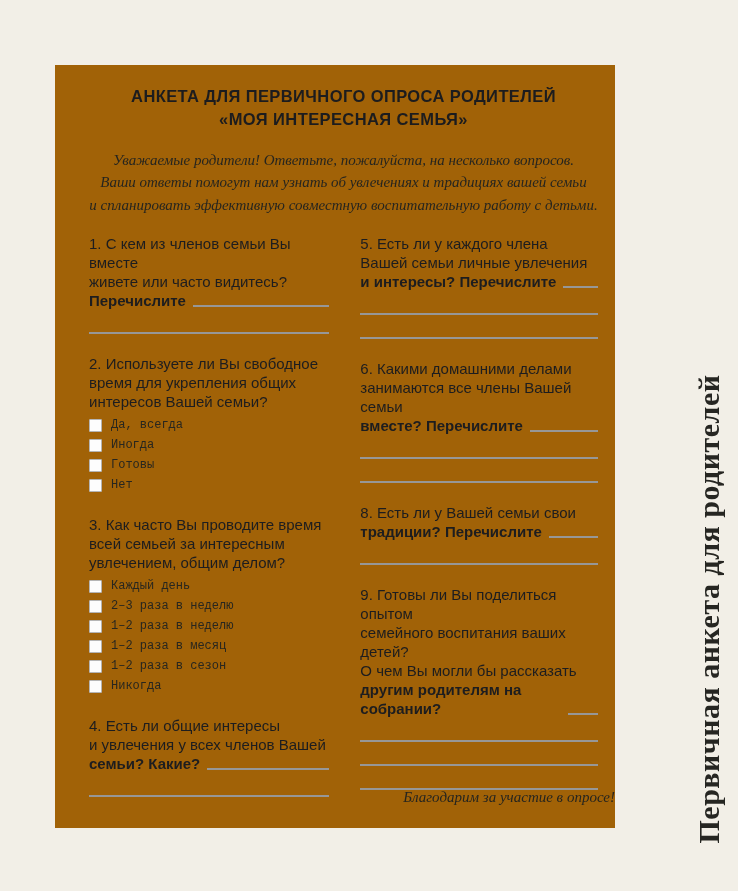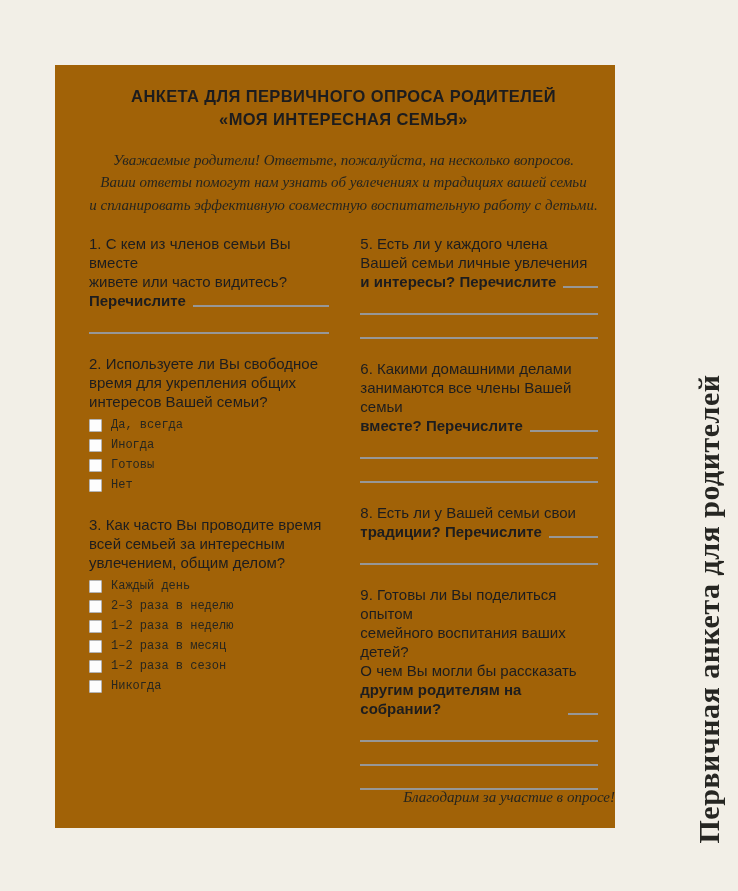--- a/index.html
+++ b/index.html
@@ -170,20 +170,29 @@
               <span class="cb"></span>
               <span class="opt-label">1–2 раза в сезон</span>
             </div>
           <div class="opt">
               <span class="cb"></span>
               <span class="opt-label">Никогда</span>
             </div>
         </div>
       </div>
 
+      <div class="q">
+        <div class="q-body">4. Есть ли общие интересы
+и увлечения у всех членов Вашей</div>
+        <div class="q-lead-row">
+          <span>семьи? Какие?</span>
+          <span class="blank-fill"></span>
+        </div>
+        <div class="blank-line"></div>
+      </div>
 
     </div>
 
     <div class="col-right">
 
       <div class="q">
         <div class="q-body">5. Есть ли у каждого члена
 Вашей семьи личные увлечения</div>
         <div class="q-lead-row">
           <span>и интересы? Перечислите</span>

